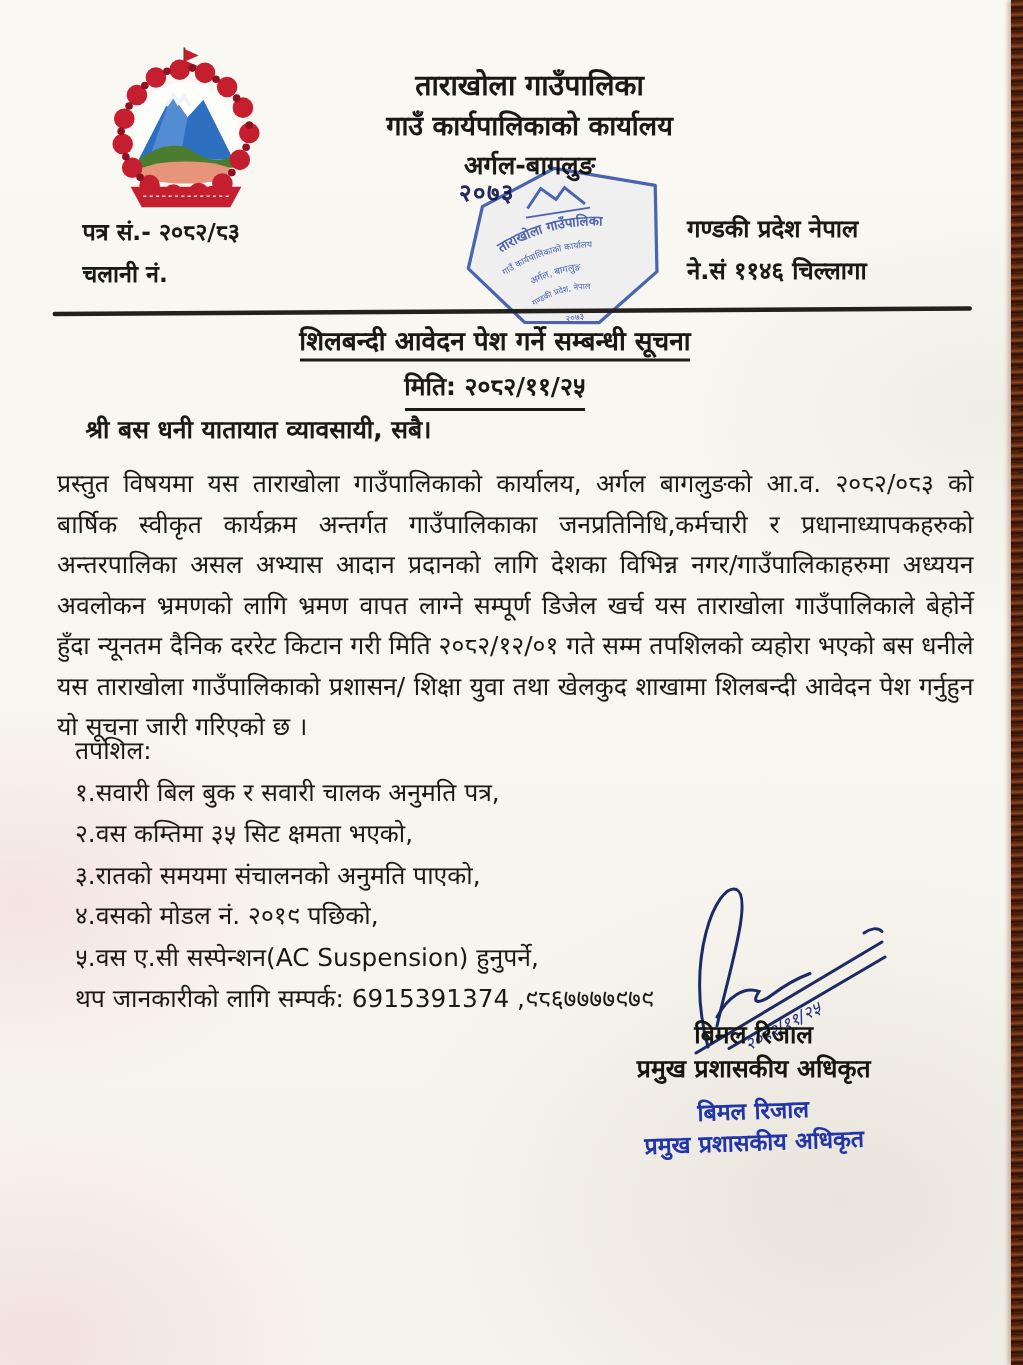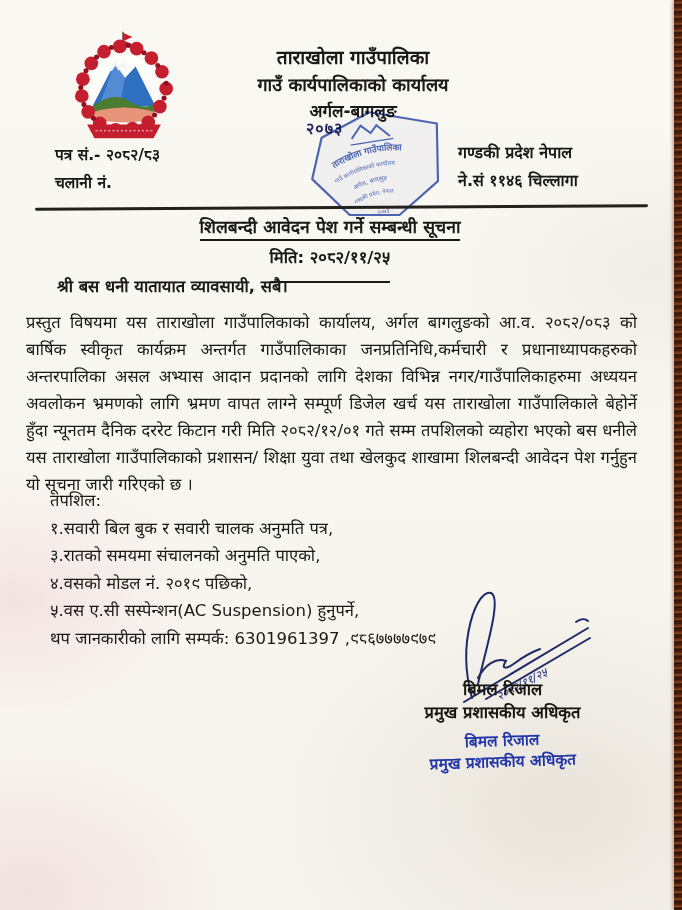--- a/index.html
+++ b/index.html
@@ -24,24 +24,24 @@
   .head-center{left:208px;top:44px;width:290px;text-align:center;line-height:27px;}
   .muni{font-size:19px;font-weight:700;}
   .office{font-size:18px;font-weight:600;}
   .addr{font-size:17px;font-weight:600;text-align:center;}
   .estd-year{left:306px;top:117px;font-size:16px;font-weight:700;color:#232b5e;letter-spacing:1px;}
   .ref-left{left:55px;top:141px;font-size:15.5px;font-weight:600;line-height:28px;}
   .ref-right{left:458px;top:139px;font-size:16px;font-weight:600;line-height:28px;}
   .rule{left:35px;top:206px;width:613px;height:2.5px;background:#23201d;transform:rotate(-0.35deg);border-radius:2px;}
   .subject-wrap{left:0;top:214px;width:660px;text-align:center;}
   .subject-title{display:inline-block;font-size:17.5px;font-weight:700;border-bottom:2px solid #1c1a18;padding-bottom:1px;}
-  .subject-date{display:inline-block;margin-top:4px;font-size:16.5px;font-weight:700;border-bottom:2px solid #1c1a18;padding-bottom:13px;}
+  .subject-date{display:inline-block;margin-top:4px;font-size:16.5px;font-weight:700;border-bottom:2px solid #1c1a18;padding-bottom:4px;}
   .addressee{left:57px;top:274px;font-size:16.5px;font-weight:600;}
   .body-para{
-    left:26px;top:309px;width:611px;font-size:16.5px;font-weight:500;
+    left:38px;top:309px;width:611px;font-size:16.5px;font-weight:500;
     line-height:27px;text-align:justify;text-justify:inter-word;
   }
   .details{left:40px;top:487px;width:580px;font-size:16.5px;font-weight:500;line-height:27.5px;}
   .details .line{white-space:nowrap;margin-left:10px;}
   
   .sig-svg{left:428px;top:578px;width:182px;height:134px;}
   .sig-block{left:385px;top:678px;width:235px;text-align:center;}
   .sig-name{font-size:16.5px;font-weight:600;color:#17150f;line-height:23px;}
   .sig-title{font-size:16.5px;font-weight:600;color:#17150f;line-height:23px;}
   .sig-stamp{margin-top:7px;color:#2236a8;transform:rotate(-2deg);}
@@ -152,24 +152,25 @@
     <div><span class="subject-date">मिति: २०८२/११/२५</span></div>
   </div>
 
   <div class="abs addressee">श्री बस धनी यातायात व्यावसायी, सबै।</div>
 
   <div class="abs body-para">प्रस्तुत विषयमा यस ताराखोला गाउँपालिकाको कार्यालय, अर्गल बागलुङको आ.व. २०८२/०८३ को बार्षिक स्वीकृत कार्यक्रम अन्तर्गत गाउँपालिकाका जनप्रतिनिधि,कर्मचारी र प्रधानाध्यापकहरुको अन्तरपालिका असल अभ्यास आदान प्रदानको लागि देशका विभिन्न नगर/गाउँपालिकाहरुमा अध्ययन अवलोकन भ्रमणको लागि भ्रमण वापत लाग्ने सम्पूर्ण डिजेल खर्च यस ताराखोला गाउँपालिकाले बेहोर्ने हुँदा न्यूनतम दैनिक दररेट किटान गरी मिति २०८२/१२/०१ गते सम्म तपशिलको व्यहोरा भएको बस धनीले यस ताराखोला गाउँपालिकाको प्रशासन/ शिक्षा युवा तथा खेलकुद शाखामा शिलबन्दी आवेदन पेश गर्नुहुन यो सूचना जारी गरिएको छ ।</div>
 
   <div class="abs details">
     <div class="line">तपशिल:</div>
     <div class="line">१.सवारी बिल बुक र सवारी चालक अनुमति पत्र,</div>
+    <div class="line">२.वस कम्तिमा ३५ सिट क्षमता भएको,</div>
     <div class="line">३.रातको समयमा संचालनको अनुमति पाएको,</div>
     <div class="line">४.वसको मोडल नं. २०१९ पछिको,</div>
     <div class="line">५.वस ए.सी सस्पेन्शन(AC Suspension) हुनुपर्ने,</div>
-    <div class="line">थप जानकारीको लागि सम्पर्क: 6301961397 ,९८६७७७७९७९</div>
+    <div class="line">थप जानकारीको लागि सम्पर्क: 6915391374 ,९८६७७७७९७९</div>
   </div>
 
   <svg class="abs sig-svg" viewBox="0 0 182 134">
     <g stroke="#1d2a66" fill="none" stroke-width="2" stroke-linecap="round">
       <path d="M44,120 C28,62 50,10 63,15 C74,20 58,70 50,106"></path>
       <path d="M50,100 c7,-13 18,-21 28,-17 c-6,9 1,8 9,2 c8,-6 17,-11 25,-14"></path>
       <path d="M36,124 L160,50"></path>
       <path d="M58,121 L162,60"></path>
       <path d="M148,44 c4,-3 9,-4 12,-1"></path>
     </g>

